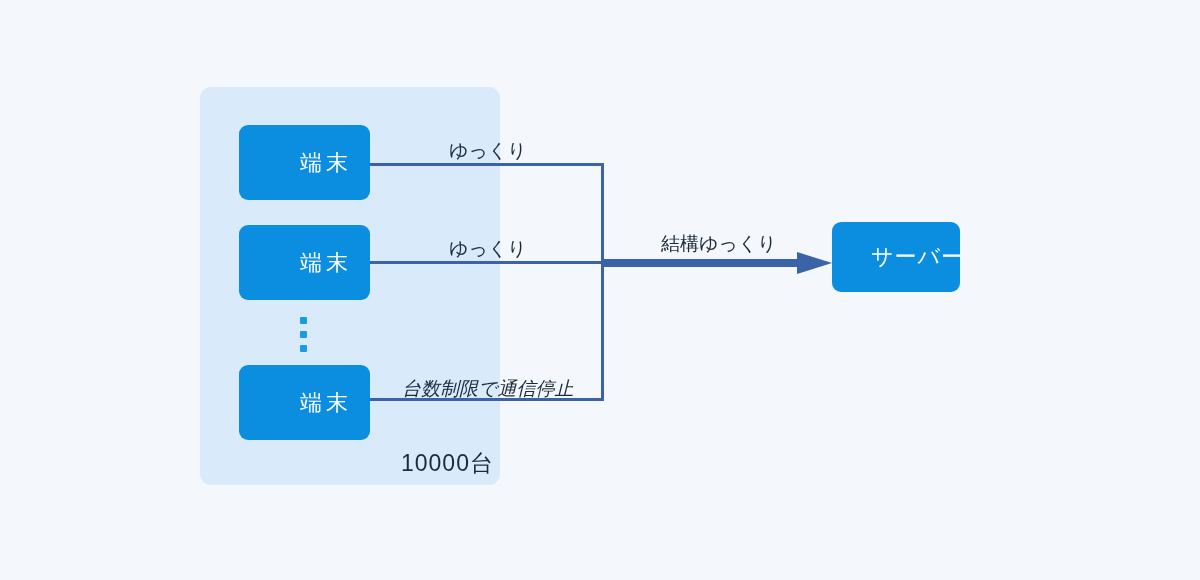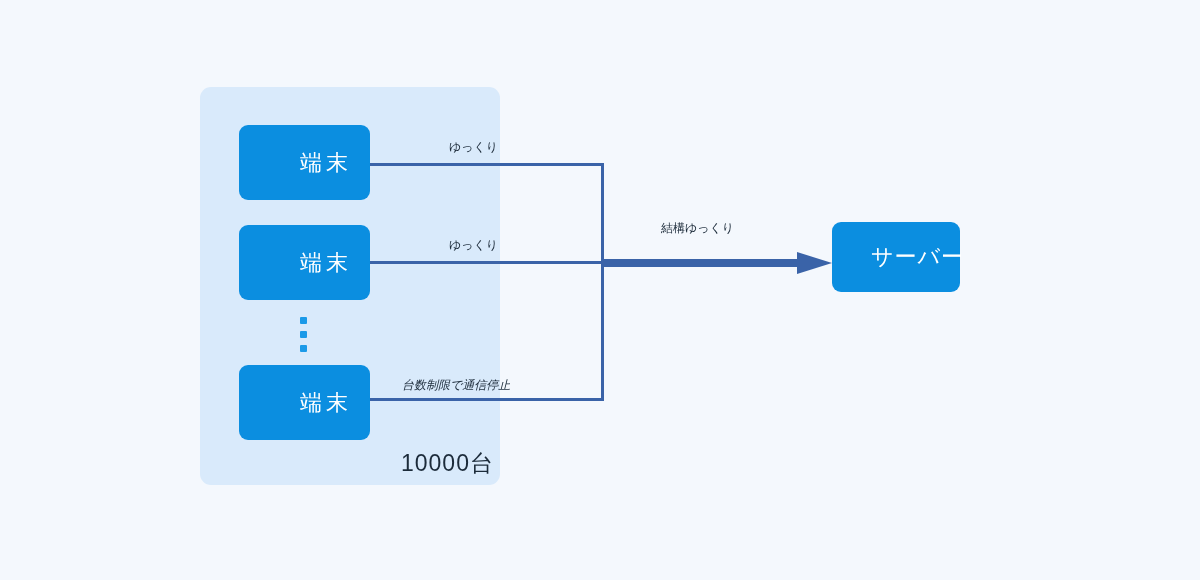--- a/index.html
+++ b/index.html
@@ -109,28 +109,28 @@
     left: 601px;
     top: 252px;
     width: 231px;
     height: 22px;
   }
 
   
   .label {
     position: absolute;
     color: #1c2b3a;
-    font-size: 12px;
+    font-size: 19px;
     line-height: 1;
     white-space: nowrap;
   }
   .label-slow-1  { left: 449px; top: 141px; }
   .label-slow-2  { left: 449px; top: 239px; }
   .label-stop    { left: 402px; top: 379px; font-style: italic; }
-  .label-quite   { left: 661px; top: 222px; }
+  .label-quite   { left: 661px; top: 234px; }
   .label-count {
     left: 401px;
     top: 452px;
     font-size: 23px;
     letter-spacing: 1px;
     color: #1c2b3a;
   }
 </style>
 </head>
 <body>

